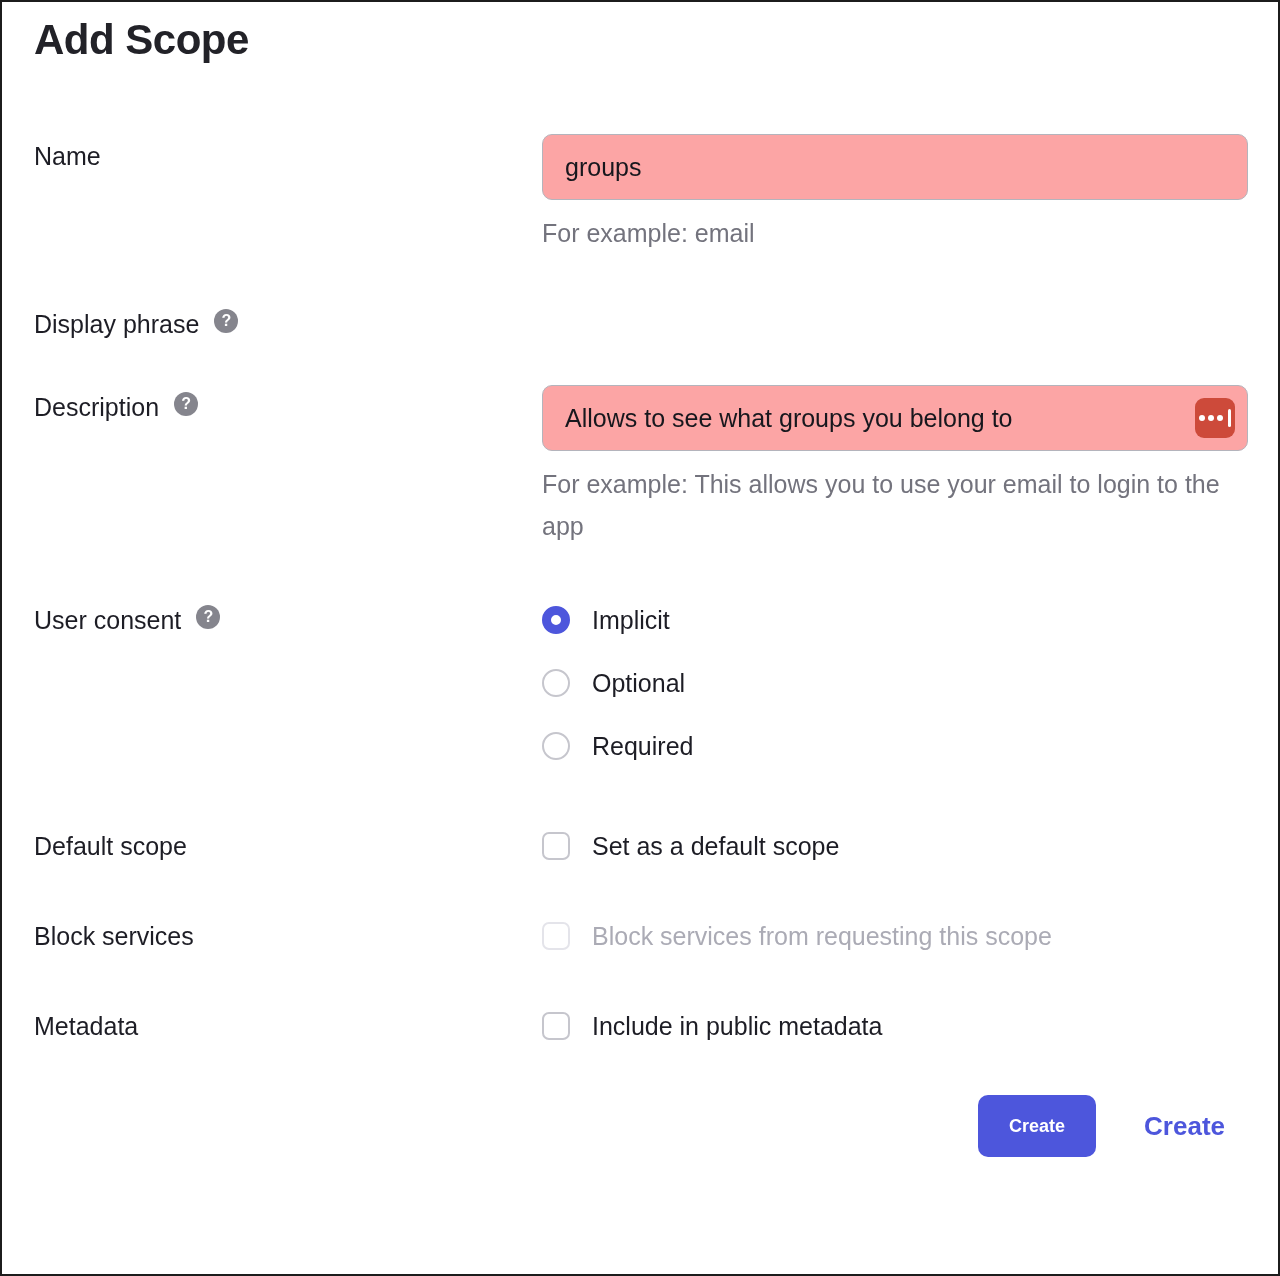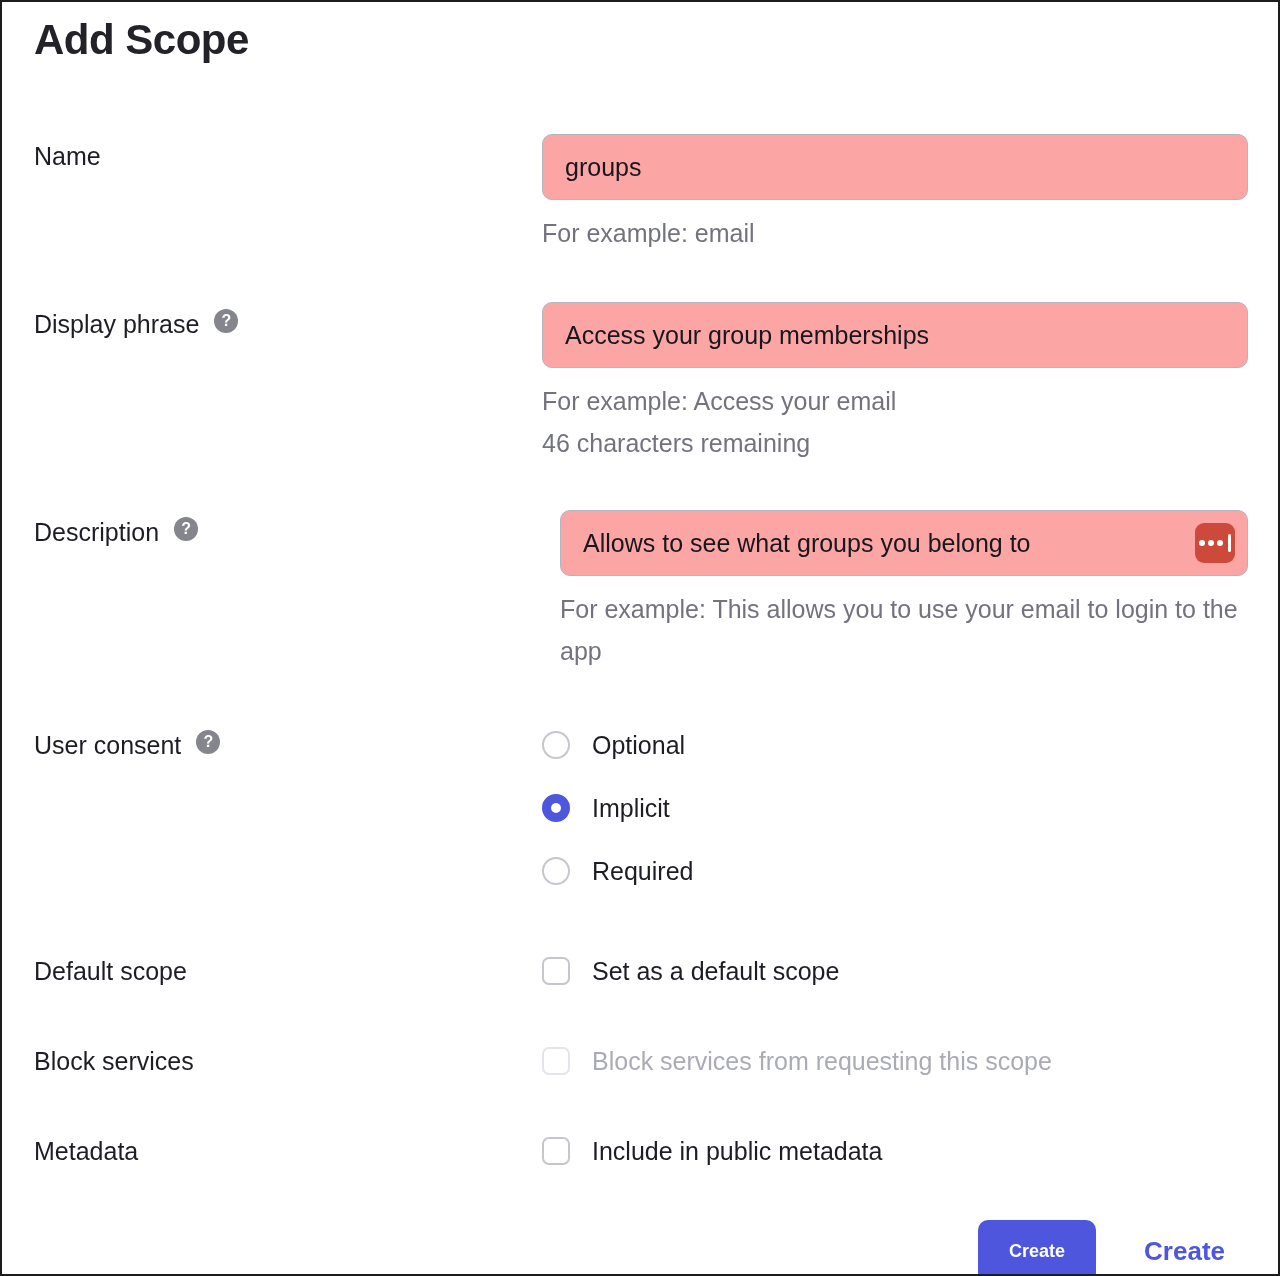--- a/index.html
+++ b/index.html
@@ -108,21 +108,21 @@
     border: 2px solid #c6c6cd;
     background: #ffffff;
     flex: 0 0 auto;
     cursor: pointer;
   }
   .checkbox.disabled { border-color: #e4e4ea; cursor: default; }
   .choice-label { font-size: 25px; color: #1d1d25; line-height: 30px; }
   .choice-label.disabled { color: #ababb5; }
   .mb-name { margin-bottom: 48px; }
   .mb-display { margin-bottom: 46px; }
-  .mb-desc { margin-bottom: 58px; gap: 18px; }
+  .mb-desc { margin-bottom: 58px; }
   .mb-consent { margin-bottom: 70px; }
   .mb-check { margin-bottom: 60px; }
   .mb-meta { margin-bottom: 54px; }
   .footer {
     display: flex;
     justify-content: flex-end;
     align-items: center;
     gap: 48px;
     padding-right: 23px;
   }
@@ -165,27 +165,20 @@
         <input class="text-input no-icon" type="text" value="groups" style="">
       </div>
       <div class="helper">For example: email</div>
     </div>
   </div>
 
   <div class="form-row mb-display">
     <div class="label-cell pad-top">
       <span>Display phrase</span>
       <span class="help-icon">?</span>
-    </div>
-    <div>
-      <div class="input-wrap">
-        <input class="text-input no-icon" type="text" value="Access your group memberships" style="">
-      </div>
-      <div class="helper">For example: Access your email</div>
-      <div class="helper">46 characters remaining</div>
     </div>
   </div>
 
   <div class="form-row mb-desc">
     <div class="label-cell pad-top">
       <span>Description</span>
       <span class="help-icon">?</span>
     </div>
     <div>
       <div class="input-wrap">
@@ -201,26 +194,26 @@
     </div>
   </div>
 
   <div class="form-row mb-consent">
     <div class="label-cell">
       <span>User consent</span>
       <span class="help-icon">?</span>
     </div>
     <div>
       <div class="choice-row">
+        <span class="radio selected"></span>
+        <span class="choice-label">Implicit</span>
+      </div>
+      <div class="choice-row">
         <span class="radio"></span>
         <span class="choice-label">Optional</span>
-      </div>
-      <div class="choice-row">
-        <span class="radio selected"></span>
-        <span class="choice-label">Implicit</span>
       </div>
       <div class="choice-row">
         <span class="radio"></span>
         <span class="choice-label">Required</span>
       </div>
     </div>
   </div>
 
   <div class="form-row mb-check">
     <div class="label-cell">

